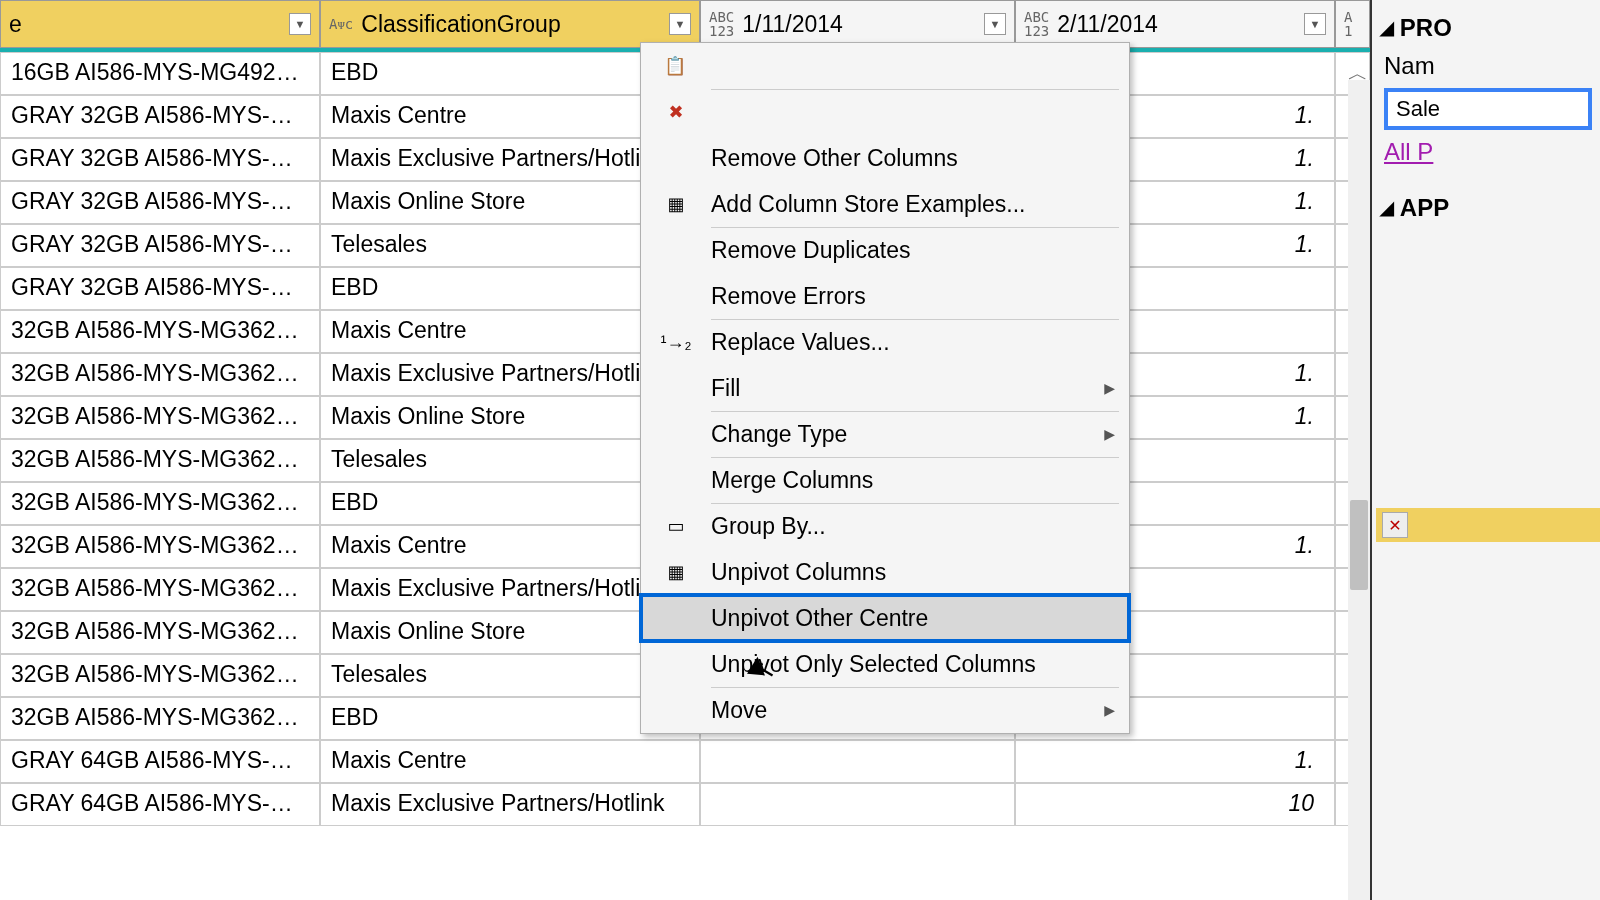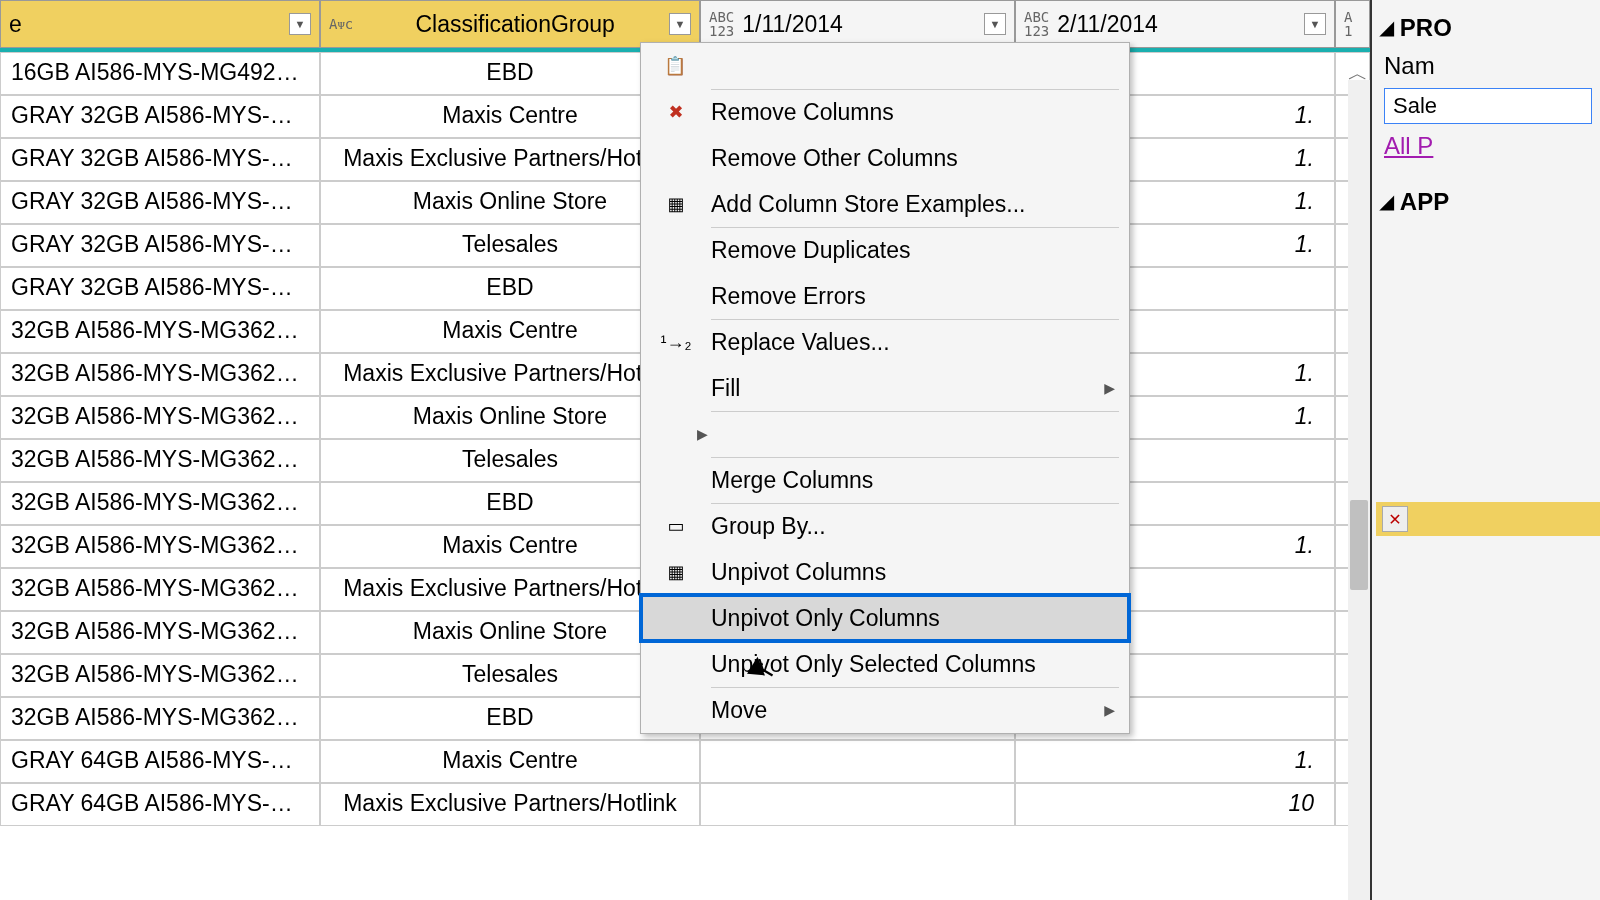--- a/index.html
+++ b/index.html
@@ -55,21 +55,21 @@
       height: 22px;
       border: 1px solid #999;
       background: #fff;
       display: flex;
       align-items: center;
       justify-content: center;
       font-size: 11px;
       color: #555;
     }
     .col0 { width: 320px; }
-    .col1 { width: 380px; text-align: center; }
+    .col1 { width: 380px; }
     .col2 { width: 315px; }
     .col3 { width: 320px; }
     .col4 { width: 35px; }
     .data-row {
       display: flex;
       height: 43px;
     }
     .data-cell {
       border: 1px solid #ccc;
       padding: 6px 10px;
@@ -179,21 +179,21 @@
     }
     .panel-section-header {
       display:flex; align-items:center;
       font-weight: bold;
       font-size: 24px;
       padding: 6px 4px;
     }
     .panel-section-header .tri { font-size:18px; margin-right:6px;}
     .panel-row { padding: 4px 8px; font-size: 24px;}
     .panel-field {
-      background:#fff; border:1px solid #3b82f6;
+      background:#fff; border:4px solid #3b82f6;
       padding:4px 8px; margin:4px 8px; font-size:22px;
     }
     .panel-link { color:#a21caf; text-decoration: underline; padding:4px 8px; }
     .step-row{
       display:flex; align-items:center;
       padding:4px 6px; gap:6px;
     }
     .step-row .del{
       width:26px;height:26px;border:1px solid #aaa;background:#eee;
       display:flex;align-items:center;justify-content:center;font-size:16px;color:#b00;
@@ -365,21 +365,20 @@
     <div class="scroll-track-v">
       <div class="scroll-thumb-v"></div>
     </div>
 
     <div class="context-menu" id="ctx">
         <div class="menu-item">
           <span class="menu-icon">📋</span>
         </div>
         <div class="menu-item separator-above">
           <span class="menu-icon" style="color: rgb(192, 48, 32);">✖</span>
-          <span class="menu-label">Remove Columns</span>
         </div>
         <div class="menu-item">
           <span class="menu-icon"></span>
           <span class="menu-label">Remove Other Columns</span>
         </div>
         <div class="menu-item">
           <span class="menu-icon">▦</span>
           <span class="menu-label">Add Column Store Examples...</span>
         </div>
         <div class="menu-item separator-above">
@@ -394,37 +393,38 @@
           <span class="menu-icon">¹→₂</span>
           <span class="menu-label">Replace Values...</span>
         </div>
         <div class="menu-item">
           <span class="menu-icon"></span>
           <span class="menu-label">Fill</span>
           <span class="menu-arrow">▶</span>
         </div>
         <div class="menu-item separator-above">
           <span class="menu-icon"></span>
+          <span class="menu-label">Change Type</span>
           <span class="menu-arrow">▶</span>
         </div>
         <div class="menu-item separator-above">
           <span class="menu-icon"></span>
           <span class="menu-label">Merge Columns</span>
         </div>
         <div class="menu-item separator-above">
           <span class="menu-icon">▭</span>
           <span class="menu-label">Group By...</span>
         </div>
         <div class="menu-item">
           <span class="menu-icon">▦</span>
           <span class="menu-label">Unpivot Columns</span>
         </div>
         <div class="menu-item highlighted">
           <span class="menu-icon"></span>
-          <span class="menu-label">Unpivot Only Columns</span>
+          <span class="menu-label">Unpivot Other Centre</span>
         </div>
         <div class="menu-item">
           <span class="menu-icon"></span>
           <span class="menu-label">Unpivot Only Selected Columns</span>
         </div>
         <div class="menu-item separator-above">
           <span class="menu-icon"></span>
           <span class="menu-label">Move</span>
           <span class="menu-arrow">▶</span>
         </div>

